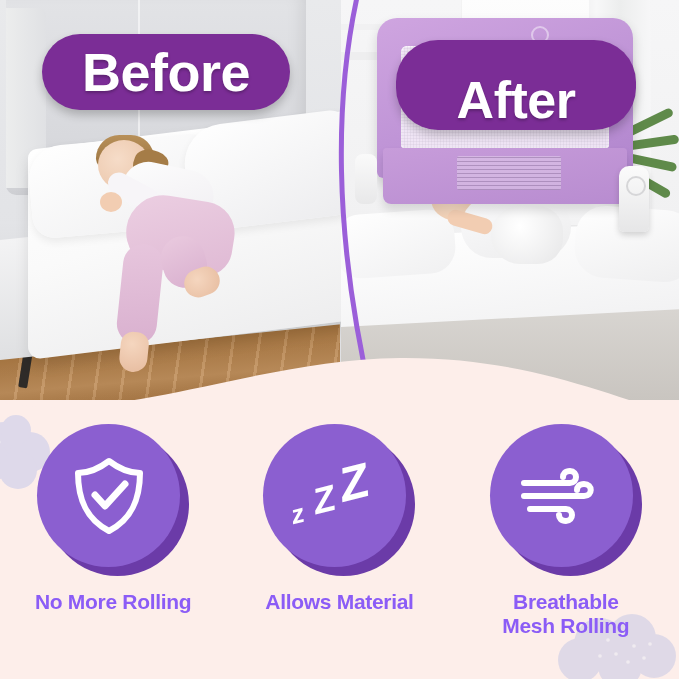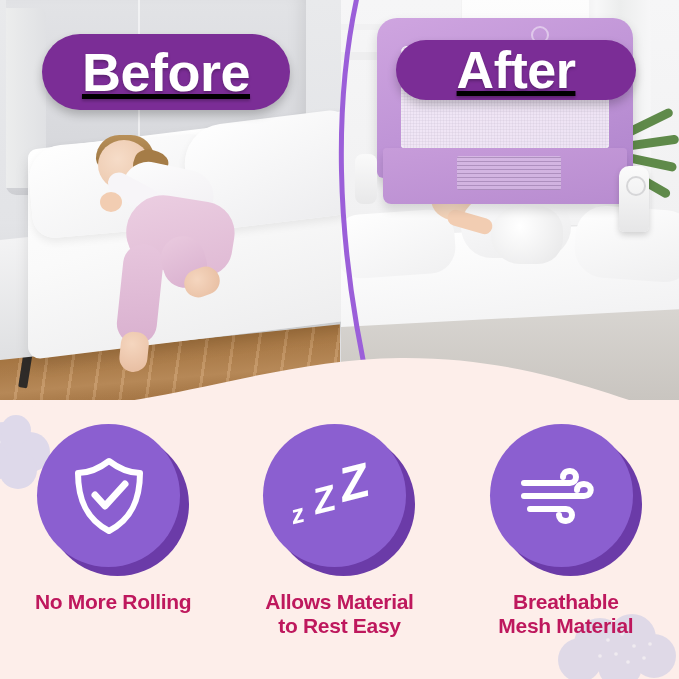--- a/index.html
+++ b/index.html
@@ -135,44 +135,44 @@
         border:2px solid #d6d6d8;border-radius:50%;}
   .clamp-l{position:absolute;left:-22px;top:136px;width:22px;height:50px;
         background:linear-gradient(180deg,#fafafa,#e8e8e9);border-radius:8px;}
 
   
   .divider{position:absolute;left:300px;top:-14px;width:90px;height:430px;pointer-events:none;}
 
   
   .badge{position:absolute;display:flex;align-items:center;justify-content:center;
         background:#7b2d96;border-radius:42px;
-        box-shadow:0 5px 10px rgba(0,0,0,.22);text-decoration:underline;}
+        box-shadow:0 5px 10px rgba(0,0,0,.22);}
   .badge span{color:#fff;font-weight:bold;letter-spacing:-.5px;
         text-shadow:0 2px 3px rgba(0,0,0,.25);}
   .badge-before{left:42px;top:34px;width:248px;height:76px;}
   .badge-before span{font-size:54px;}
-  .badge-after{left:396px;top:40px;width:240px;height:60px;}
+  .badge-after{left:396px;top:40px;width:240px;height:90px;align-items:flex-end;}
   .badge-after span{font-size:52px;}
 
   
   .wave{position:absolute;left:0;top:330px;width:679px;height:120px;}
   .bottom{position:absolute;left:0;top:420px;width:679px;height:259px;background:#fdeeea;}
 
   .cloud-left{position:absolute;left:-26px;top:412px;width:96px;height:86px;opacity:.85;}
   .cloud-right{position:absolute;left:556px;top:600px;width:124px;height:88px;opacity:.75;}
 
   .features{position:absolute;left:0;top:424px;width:679px;height:240px;
         display:flex;justify-content:space-around;align-items:flex-start;}
   .feature{width:205px;display:flex;flex-direction:column;align-items:center;}
   .circle-wrap{position:relative;width:152px;height:152px;}
   .circle-shadow{position:absolute;left:9px;top:9px;width:143px;height:143px;
         background:#6b3ba8;border-radius:50%;}
   .circle{position:absolute;left:0;top:0;width:143px;height:143px;
         background:#8b5fd0;border-radius:50%;display:flex;align-items:center;justify-content:center;}
-  .feat-label{margin-top:14px;text-align:center;color:#be185d;
+  .feat-label{margin-top:14px;text-align:center;color:#8b5cf6;
         font-size:21px;font-weight:bold;line-height:1.16;letter-spacing:-.3px;}
   .zzz{position:relative;width:96px;height:86px;}
   .zzz b{position:absolute;color:#fff;font-weight:bold;font-style:italic;}
   .z1{left:4px;top:46px;font-size:26px;transform:rotate(-14deg);}
   .z2{left:26px;top:26px;font-size:36px;transform:rotate(-14deg);}
   .z3{left:52px;top:2px;font-size:48px;transform:rotate(-14deg);}
 </style>
 </head>
 <body>
 
@@ -320,37 +320,36 @@
         <div class="circle">
           <div class="zzz">
             <b class="z1">z</b>
             <b class="z2">Z</b>
             <b class="z3">Z</b>
           </div>
         </div>
       </div>
       <div class="feat-label">
         <div>Allows Material</div>
-        <div>to Rest Easy</div>
       </div>
     </div>
 
     <div class="feature">
       <div class="circle-wrap">
         <div class="circle-shadow"></div>
         <div class="circle">
           <svg width="86" height="62" viewBox="0 0 86 62">
             <g fill="none" stroke="#fff" stroke-width="6" stroke-linecap="round">
               <path d="M6,18 L52,18 C60,18 60,6 52,6 C47,6 45,9 45,12"></path>
               <path d="M6,31 L66,31 C75,31 75,19 66,19 C61,19 59,22 59,25"></path>
               <path d="M12,44 L48,44 C56,44 56,56 48,56 C43,56 41,53 41,50"></path>
             </g>
           </svg>
         </div>
       </div>
       <div class="feat-label">
         <div>Breathable</div>
-        <div>Mesh Material</div>
+        <div>Mesh Rolling</div>
       </div>
     </div>
 
   </div>
 </div>
 
 </body></html>

